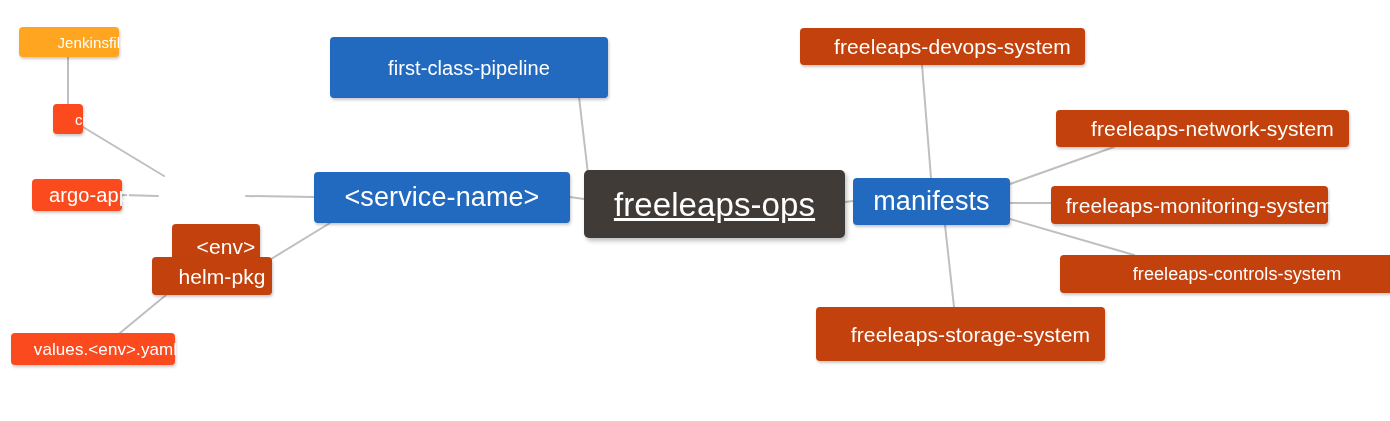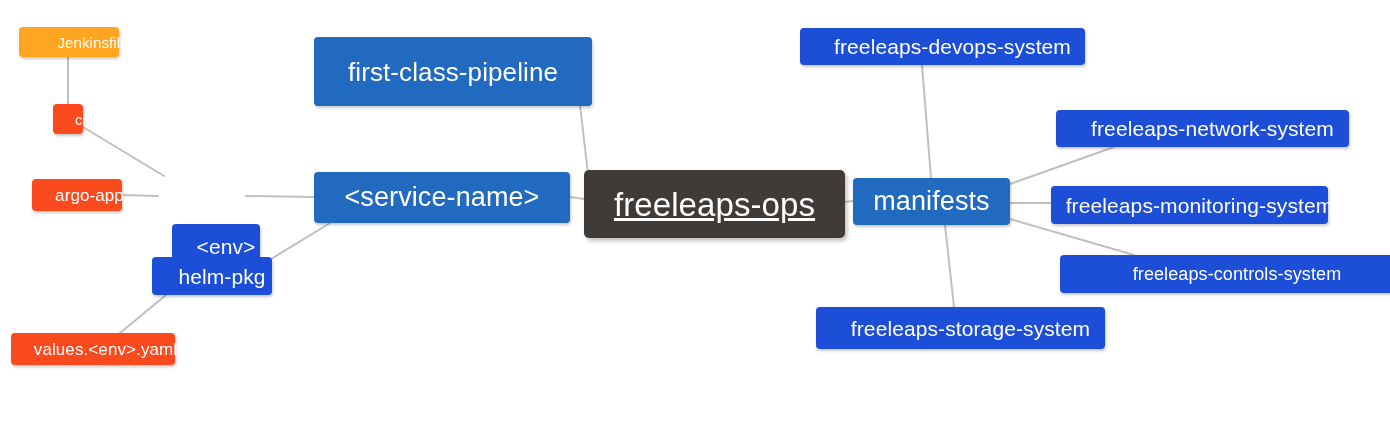--- a/index.html
+++ b/index.html
@@ -41,21 +41,21 @@
     box-shadow: 1px 2px 3px rgba(0,0,0,0.22);
     user-select: none;
   }
   .node-root {
     background: #413b38;
     border-radius: 5px;
     font-size: 33px;
     box-shadow: 2px 3px 4px rgba(0,0,0,0.25);
   }
   .node-blue   { background: #2269c0; }
-  .node-green  { background: #1d4ed8; padding-left: 20px; }
+  .node-green  { background: #c2410c; padding-left: 20px; }
   .node-orange { background: #ffa51f; }
   .node-red    { background: #fb4a1e; padding-left: 25px; }
 </style>
 </head>
 <body>
 
 <div id="canvas">
   <svg id="edge-layer" viewBox="0 0 1390 421" width="1390" height="421">
       <line x1="588" y1="174" x2="578" y2="88" stroke="#bfbfbf" stroke-width="2" stroke-linecap="round"></line>
       <line x1="584" y1="199" x2="570" y2="197" stroke="#bfbfbf" stroke-width="2" stroke-linecap="round"></line>
@@ -67,28 +67,28 @@
       <line x1="68" y1="104" x2="68" y2="57" stroke="#bfbfbf" stroke-width="2" stroke-linecap="round"></line>
       <line x1="166" y1="295" x2="120" y2="333" stroke="#bfbfbf" stroke-width="2" stroke-linecap="round"></line>
       <line x1="931" y1="178" x2="922" y2="65" stroke="#bfbfbf" stroke-width="2" stroke-linecap="round"></line>
       <line x1="1010" y1="184" x2="1114" y2="147" stroke="#bfbfbf" stroke-width="2" stroke-linecap="round"></line>
       <line x1="1010" y1="203" x2="1051" y2="203" stroke="#bfbfbf" stroke-width="2" stroke-linecap="round"></line>
       <line x1="1010" y1="219" x2="1134" y2="255" stroke="#bfbfbf" stroke-width="2" stroke-linecap="round"></line>
       <line x1="945" y1="225" x2="954" y2="307" stroke="#bfbfbf" stroke-width="2" stroke-linecap="round"></line>
     </svg>
   <div id="node-layer">
       <div class="node node-root" style="left: 584px; top: 170px; width: 261px; height: 68px; font-size: 33px; text-decoration: underline;">freeleaps-ops</div>
-      <div class="node node-blue" style="left: 314px; top: 37px; width: 278px; height: 69px; font-size: 26px;">first-class-pipeline</div>
+      <div class="node node-blue" style="left: 330px; top: 37px; width: 278px; height: 61px; font-size: 20px;">first-class-pipeline</div>
       <div class="node node-blue" style="left: 314px; top: 172px; width: 256px; height: 51px; font-size: 27px;">&lt;service-name&gt;</div>
       <div class="node node-blue" style="left: 853px; top: 178px; width: 157px; height: 47px; font-size: 27px;">manifests</div>
       <div class="node node-green" style="left: 172px; top: 176px; width: 88px; height: 44px; font-size: 21px; margin-top: 48px;">&lt;env&gt;</div>
       <div class="node node-green" style="left: 152px; top: 257px; width: 120px; height: 38px; font-size: 21px;">helm-pkg</div>
       <div class="node node-red" style="left: 53px; top: 104px; width: 30px; height: 30px; font-size: 15px;">ci</div>
       <div class="node node-orange" style="left: 19px; top: 27px; width: 100px; height: 30px; font-size: 15px; padding-left: 48px;">Jenkinsfile</div>
-      <div class="node node-red" style="left: 32px; top: 179px; width: 90px; height: 32px; font-size: 17px;">argo-app</div>
+      <div class="node node-red" style="left: 32px; top: 179px; width: 90px; height: 32px; font-size: 20px;">argo-app</div>
       <div class="node node-red" style="left: 11px; top: 333px; width: 164px; height: 32px; font-size: 17px;">values.&lt;env&gt;.yaml</div>
       <div class="node node-green" style="left: 800px; top: 28px; width: 285px; height: 37px; font-size: 21px;">freeleaps-devops-system</div>
       <div class="node node-green" style="left: 1056px; top: 110px; width: 293px; height: 37px; font-size: 21px;">freeleaps-network-system</div>
       <div class="node node-green" style="left: 1051px; top: 186px; width: 277px; height: 38px; font-size: 21px;">freeleaps-monitoring-system</div>
       <div class="node node-green" style="left: 1060px; top: 255px; width: 334px; height: 38px; font-size: 18px;">freeleaps-controls-system</div>
-      <div class="node node-green" style="left: 816px; top: 307px; width: 289px; height: 42px; font-size: 21px;">freeleaps-storage-system</div>
+      <div class="node node-green" style="left: 816px; top: 307px; width: 289px; height: 54px; font-size: 21px;">freeleaps-storage-system</div>
     </div>
 </div>
 
 </body></html>

